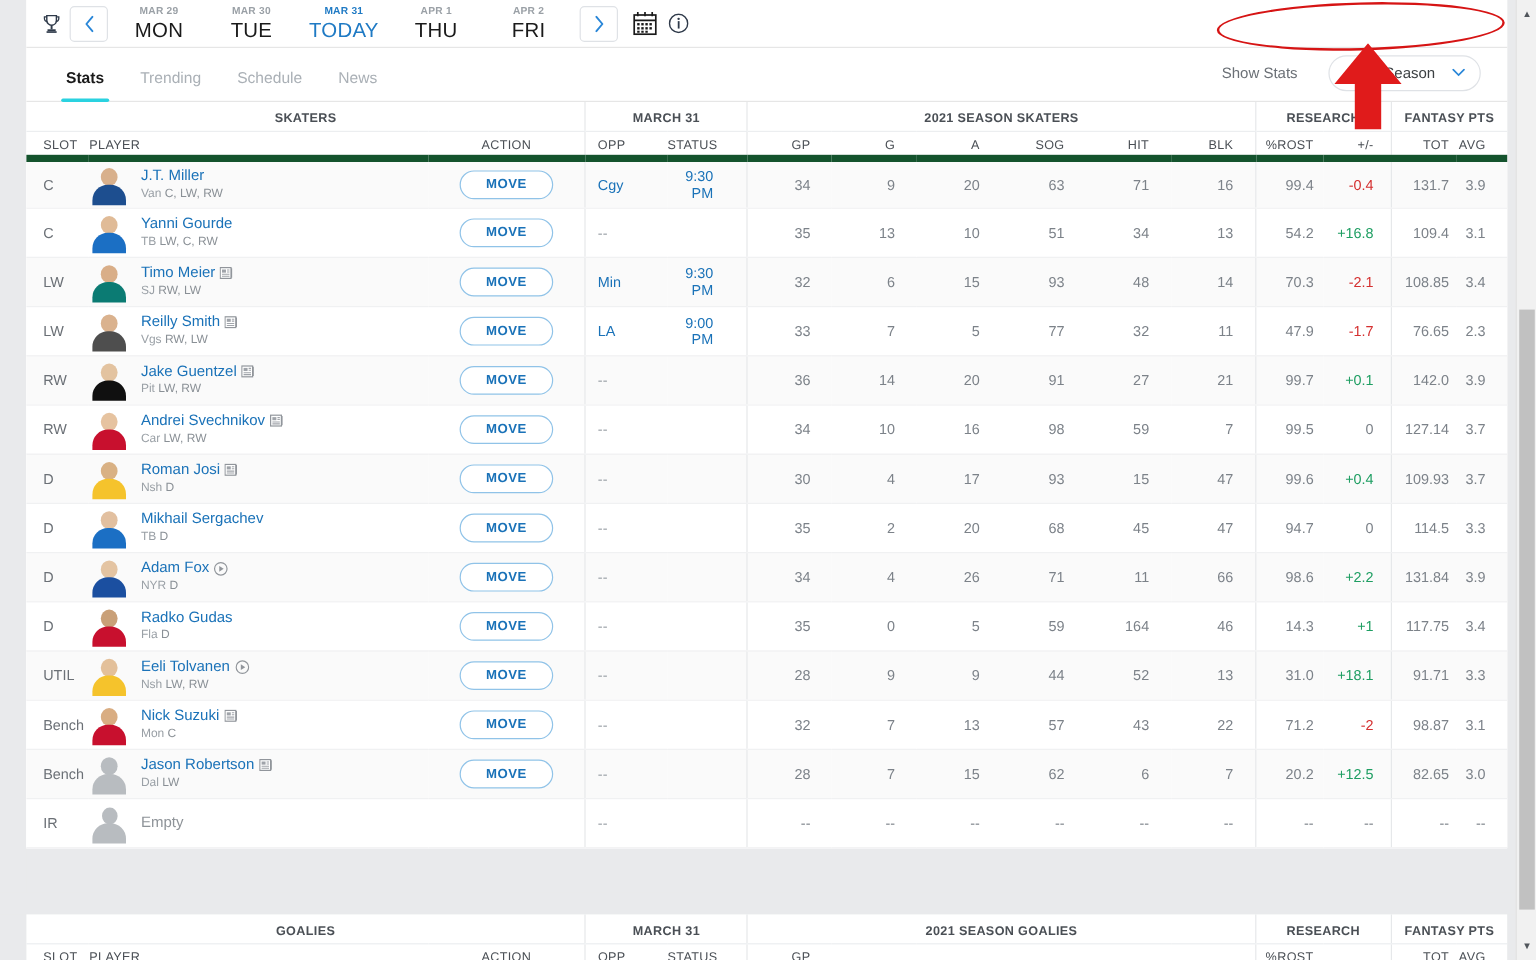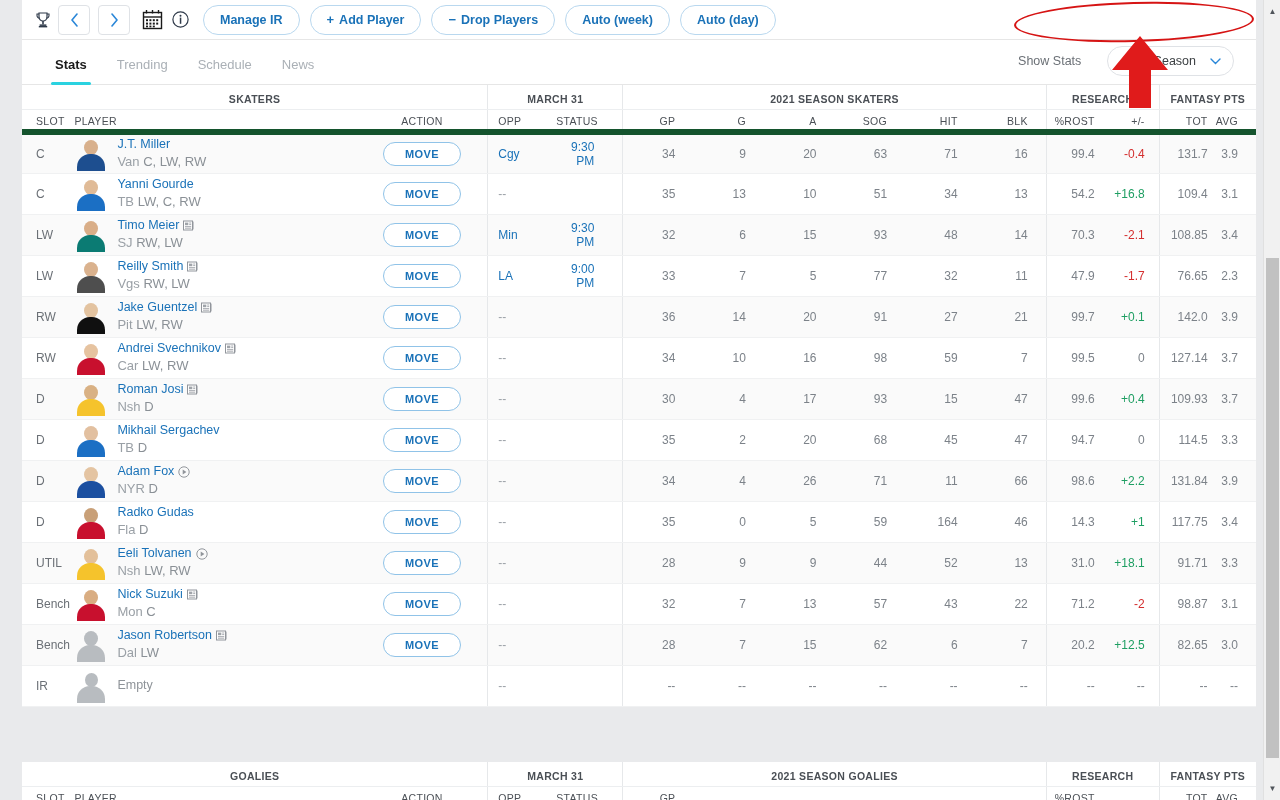--- a/index.html
+++ b/index.html
@@ -111,21 +111,21 @@
   }
   .avatar .head { position:absolute; left:10px; top:3px; width:14px; height:15px;
                   border-radius:50%; background:#c9a98b; }
   .avatar .body { position:absolute; left:3px; top:17px; width:28px; height:20px;
                   border-radius:13px 13px 0 0; }
   .avatar.empty .head { background:#b8bcc0; left:11px; top:4px; width:13px; height:14px; }
   .avatar.empty .body { background:#b8bcc0; }
   .pinfo { line-height:1.25; }
   .pname { font-size:12.5px; color:#1a72b8; cursor:pointer; display:flex; align-items:center; gap:4px; }
   .pname.empty { color:#8e9398; cursor:default; }
-  .pteam { font-size:13px; color:#9aa0a6; margin-top:1px; }
+  .pteam { font-size:10px; color:#9aa0a6; margin-top:1px; }
   .pteam .pos { color:#8a9096; }
   .badge-icon { width:11px; height:11px; display:inline-block; line-height:0; opacity:.82; }
 
   .movebtn {
     display:inline-flex; align-items:center; justify-content:center;
     width:78px; height:24px; border:1px solid #90c3e8; border-radius:13px;
     color:#1a72b8; font-size:11px; font-weight:bold; background:#fff; cursor:pointer;
     letter-spacing:.4px;
   }
   .opp-link { color:#1a72b8; cursor:pointer; font-size:12px; }
@@ -177,20 +177,42 @@
           <rect x="2.8" y="14" width="8.4" height="1.4" fill="#2f3a4a"></rect>
         </svg>
       </div>
 
       <div class="navbtn">
         <svg width="9" height="14" viewBox="0 0 9 14">
             <path d="M7 1L2 7l5 6" fill="none" stroke="#2a87d8" stroke-width="1.6" stroke-linecap="round" stroke-linejoin="round"></path>
           </svg>
       </div>
 
+      <div class="days">
+        <div class="day">
+          <div class="dt">MAR 29</div>
+          <div class="dn">MON</div>
+        </div>
+        <div class="day">
+          <div class="dt">MAR 30</div>
+          <div class="dn">TUE</div>
+        </div>
+        <div class="day today">
+          <div class="dt">MAR 31</div>
+          <div class="dn">TODAY</div>
+        </div>
+        <div class="day">
+          <div class="dt">APR 1</div>
+          <div class="dn">THU</div>
+        </div>
+        <div class="day">
+          <div class="dt">APR 2</div>
+          <div class="dn">FRI</div>
+        </div>
+      </div>
 
       <div class="navbtn">
         <svg width="9" height="14" viewBox="0 0 9 14">
             <path d="M2 1l5 6-5 6" fill="none" stroke="#2a87d8" stroke-width="1.6" stroke-linecap="round" stroke-linejoin="round"></path>
           </svg>
       </div>
 
       <div class="cal-icon">
         <svg width="21" height="21" viewBox="0 0 21 21">
           <rect x="1.5" y="3.5" width="18" height="16" fill="none" stroke="#1a1a1a" stroke-width="1.4"></rect>
@@ -215,39 +237,20 @@
       </div>
 
       <div class="info-icon">
         <svg width="17" height="17" viewBox="0 0 17 17">
           <circle cx="8.5" cy="8.5" r="7.6" fill="none" stroke="#2f3a4a" stroke-width="1.2"></circle>
           <circle cx="8.5" cy="4.7" r="1" fill="#2f3a4a"></circle>
           <rect x="7.8" y="6.6" width="1.5" height="6.2" fill="#2f3a4a"></rect>
         </svg>
       </div>
 
-      <div class="tb-right">
-        <div class="pillbtn">
-          <span>Manage IR</span>
-        </div>
-        <div class="pillbtn">
-          <span class="sym">+</span>
-          <span>Add Player</span>
-        </div>
-        <div class="pillbtn">
-          <span class="sym">−</span>
-          <span>Drop Players</span>
-        </div>
-        <div class="pillbtn">
-          <span>Auto (week)</span>
-        </div>
-        <div class="pillbtn">
-          <span>Auto (day)</span>
-        </div>
-      </div>
     </div>
 
     <div class="tabbar">
       <div class="tabs">
         <div class="tab active">
           <span>Stats</span>
         </div>
         <div class="tab">
           <span>Trending</span>
         </div>

